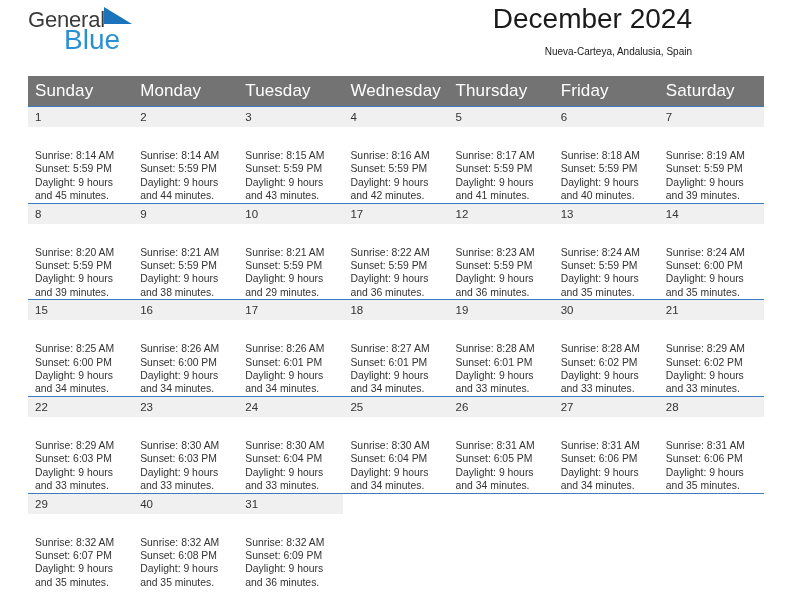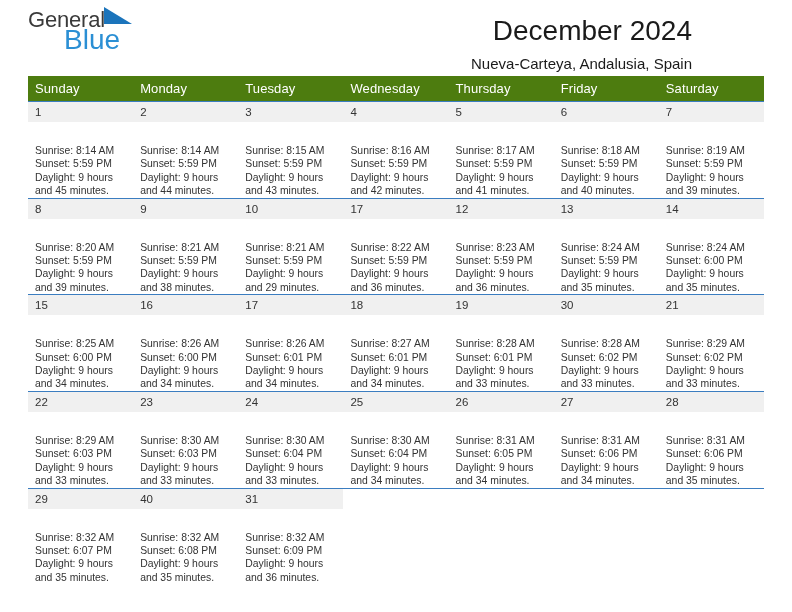--- a/index.html
+++ b/index.html
@@ -55,47 +55,47 @@
   }
   .brand-line2 {
     font-size: 28px;
     line-height: 22px;
     color: #2b8fd4;
     margin-left: 36px;
     margin-top: -2px;
   }
   .titlebox {
     text-align: right;
-    padding-top: 14px;
+    padding-top: 2px;
   }
   .cal-title {
     font-size: 28px;
     line-height: 34px;
     color: #1a1a1a;
     font-weight: normal;
     margin: 0;
   }
   .cal-subtitle {
-    font-size: 15px;
+    font-size: 10px;
     line-height: 20px;
     color: #1a1a1a;
     margin: 6px 0 0 0;
     font-weight: normal;
   }
 
   
   .calendar {
     width: 736px;
     border-collapse: collapse;
     table-layout: fixed;
   }
   .calendar th {
-    background: #4d7c0f;
+    background: #737373;
     color: #ffffff;
-    font-size: 13px;
+    font-size: 17px;
     font-weight: normal;
     text-align: left;
     padding: 5px 0 5px 7px;
     height: 12px;
     letter-spacing: 0.1px;
   }
   .calendar td {
     width: 105.14px;
     vertical-align: top;
     padding: 0;

